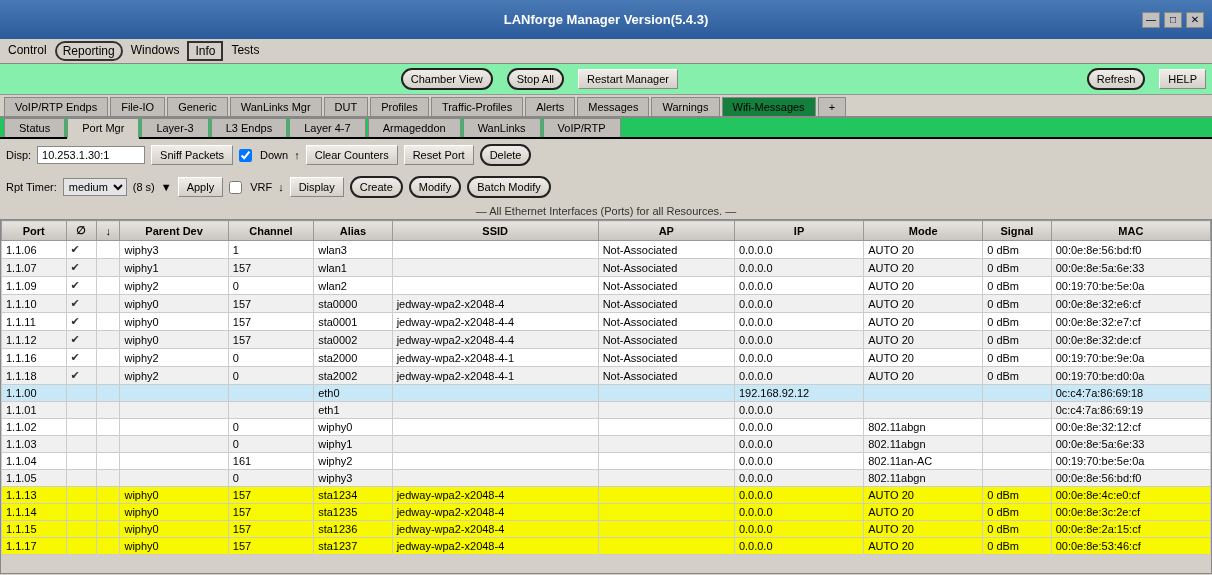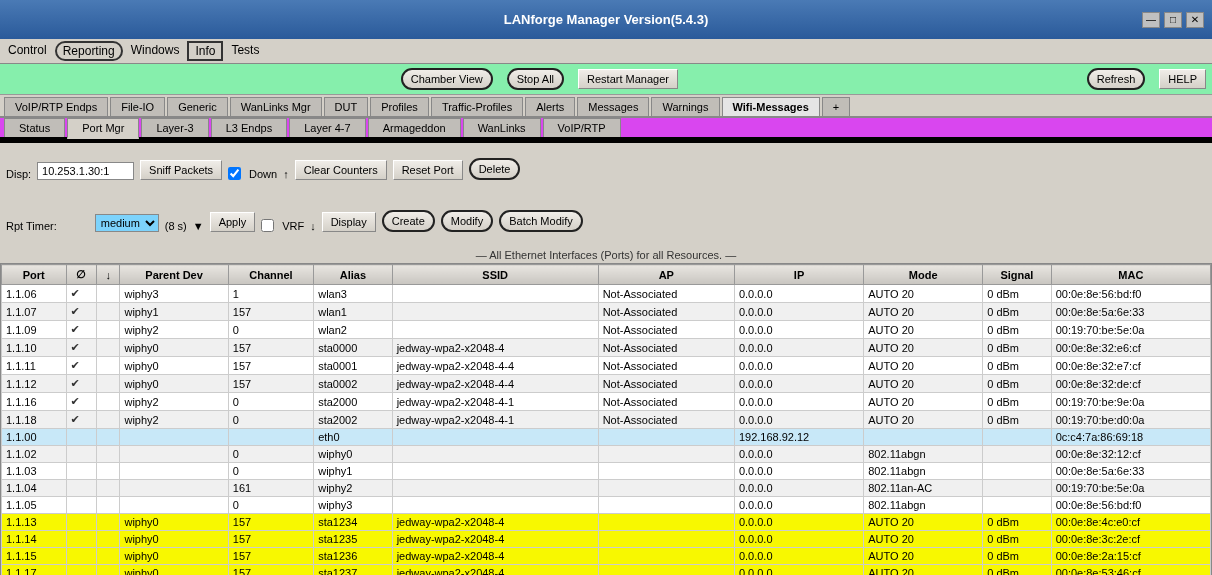--- a/index.html
+++ b/index.html
@@ -80,69 +80,68 @@
     .tab {
       padding: 3px 10px;
       background: #c0bdb8;
       border: 1px solid #888;
       border-bottom: none;
       cursor: pointer;
       font-size: 11px;
       margin-right: 2px;
     }
     .tab.highlight {
-      background: #e5e5e5;
-      font-weight: bold;
+      background: #15803d;
+      font-weight: normal;
     }
     
     .tab-row2 {
-      background: #d946ef;
+      background: #22c55e;
       display: flex;
       align-items: center;
       padding: 0 4px;
-      border-bottom: 6px solid #000000;
+      border-bottom: 2px solid #000000;
     }
     .tab2 {
       padding: 3px 14px;
       background: #c0bdb8;
       border: 1px solid #888;
       border-bottom: none;
       cursor: pointer;
       font-size: 11px;
       margin-right: 2px;
     }
     .tab2.active {
       background: #d4d0c8;
       border-bottom: 2px solid #d4d0c8;
       margin-bottom: -2px;
     }
     
     .control-row {
       background: #d4d0c8;
-      padding: 15px 6px;
-      display: flex;
-      align-items: flex-end;
+      padding: 5px 6px;
+      display: flex;
+      align-items: center;
       gap: 6px;
       flex-wrap: wrap;
     }
     
     label { font-size: 11px; }
     input[type="text"] {
       border: 1px solid #888;
       background: white;
       padding: 2px 4px;
       font-size: 11px;
     }
     input[type="checkbox"] { margin-right: 2px; }
     select {
       border: 1px solid #888;
-      background: #7dd3fc;
+      background: #e5e5e5;
       font-size: 11px;
       padding: 1px;
-      margin-left: 32px;
     }
     
     .info-msg {
       text-align: center;
       font-size: 11px;
       color: #333;
       padding: 2px;
       background: #d4d0c8;
     }
     
@@ -226,21 +225,21 @@
   <div class="tab2">Layer-3</div>
   <div class="tab2">L3 Endps</div>
   <div class="tab2">Layer 4-7</div>
   <div class="tab2">Armageddon</div>
   <div class="tab2">WanLinks</div>
   <div class="tab2">VoIP/RTP</div>
 </div>
 
 <div class="control-row">
   <label>Disp:</label>
-  <input type="text" style="width: 97px;" value="10.253.1.30:1">
+  <input type="text" style="width: 108px;" value="10.253.1.30:1">
   <button class="btn">Sniff Packets</button>
   <input type="checkbox" checked="" style="">
   <label>Down</label>
   <span>↑</span>
   <button class="btn">Clear Counters</button>
   <button class="btn">Reset Port</button>
   <button class="btn btn-outlined">Delete</button>
 </div>
 
 <div class="control-row">
@@ -401,20 +400,34 @@
           <td></td>
           <td>eth0</td>
           <td></td>
           <td></td>
           <td>192.168.92.12</td>
           <td></td>
           <td></td>
           <td>0c:c4:7a:86:69:18</td>
         </tr>
         <tr>
+          <td>1.1.01</td>
+          <td></td>
+          <td></td>
+          <td></td>
+          <td></td>
+          <td>eth1</td>
+          <td></td>
+          <td></td>
+          <td>0.0.0.0</td>
+          <td></td>
+          <td></td>
+          <td>0c:c4:7a:86:69:19</td>
+        </tr>
+        <tr>
           <td>1.1.02</td>
           <td></td>
           <td></td>
           <td></td>
           <td>0</td>
           <td>wiphy0</td>
           <td></td>
           <td></td>
           <td>0.0.0.0</td>
           <td>802.11abgn</td>

